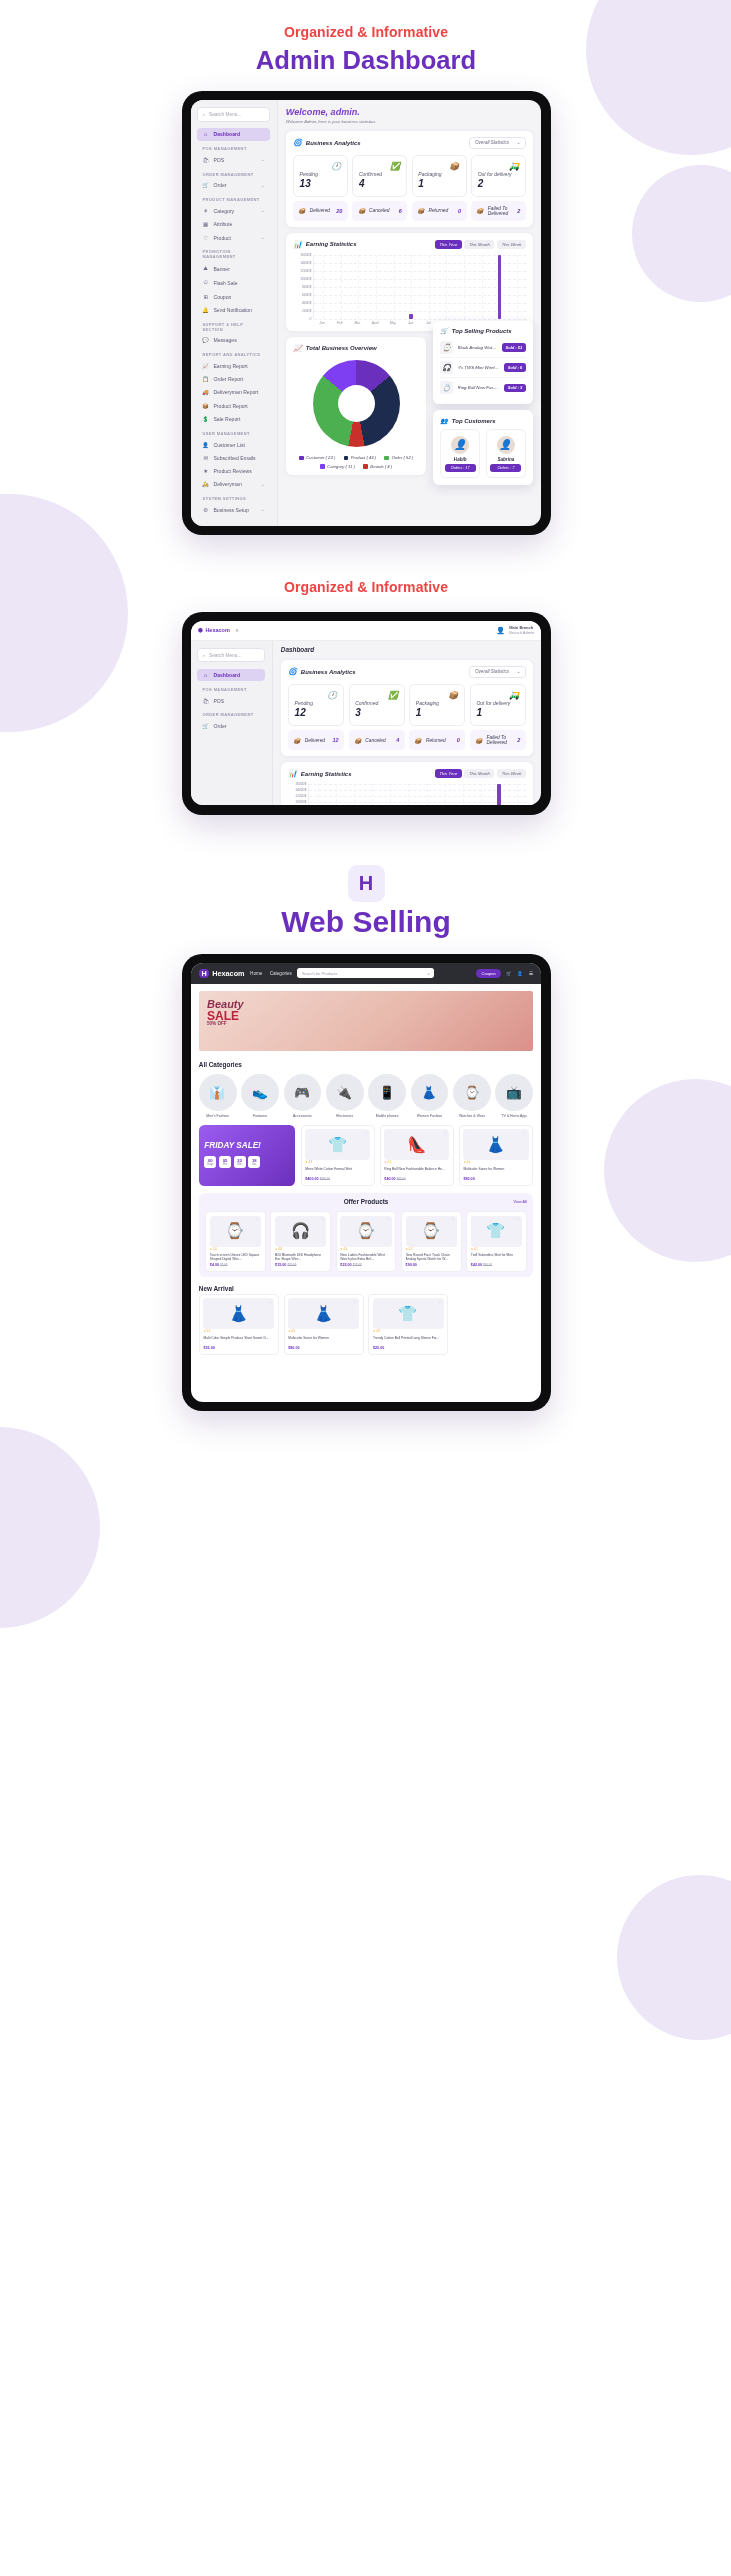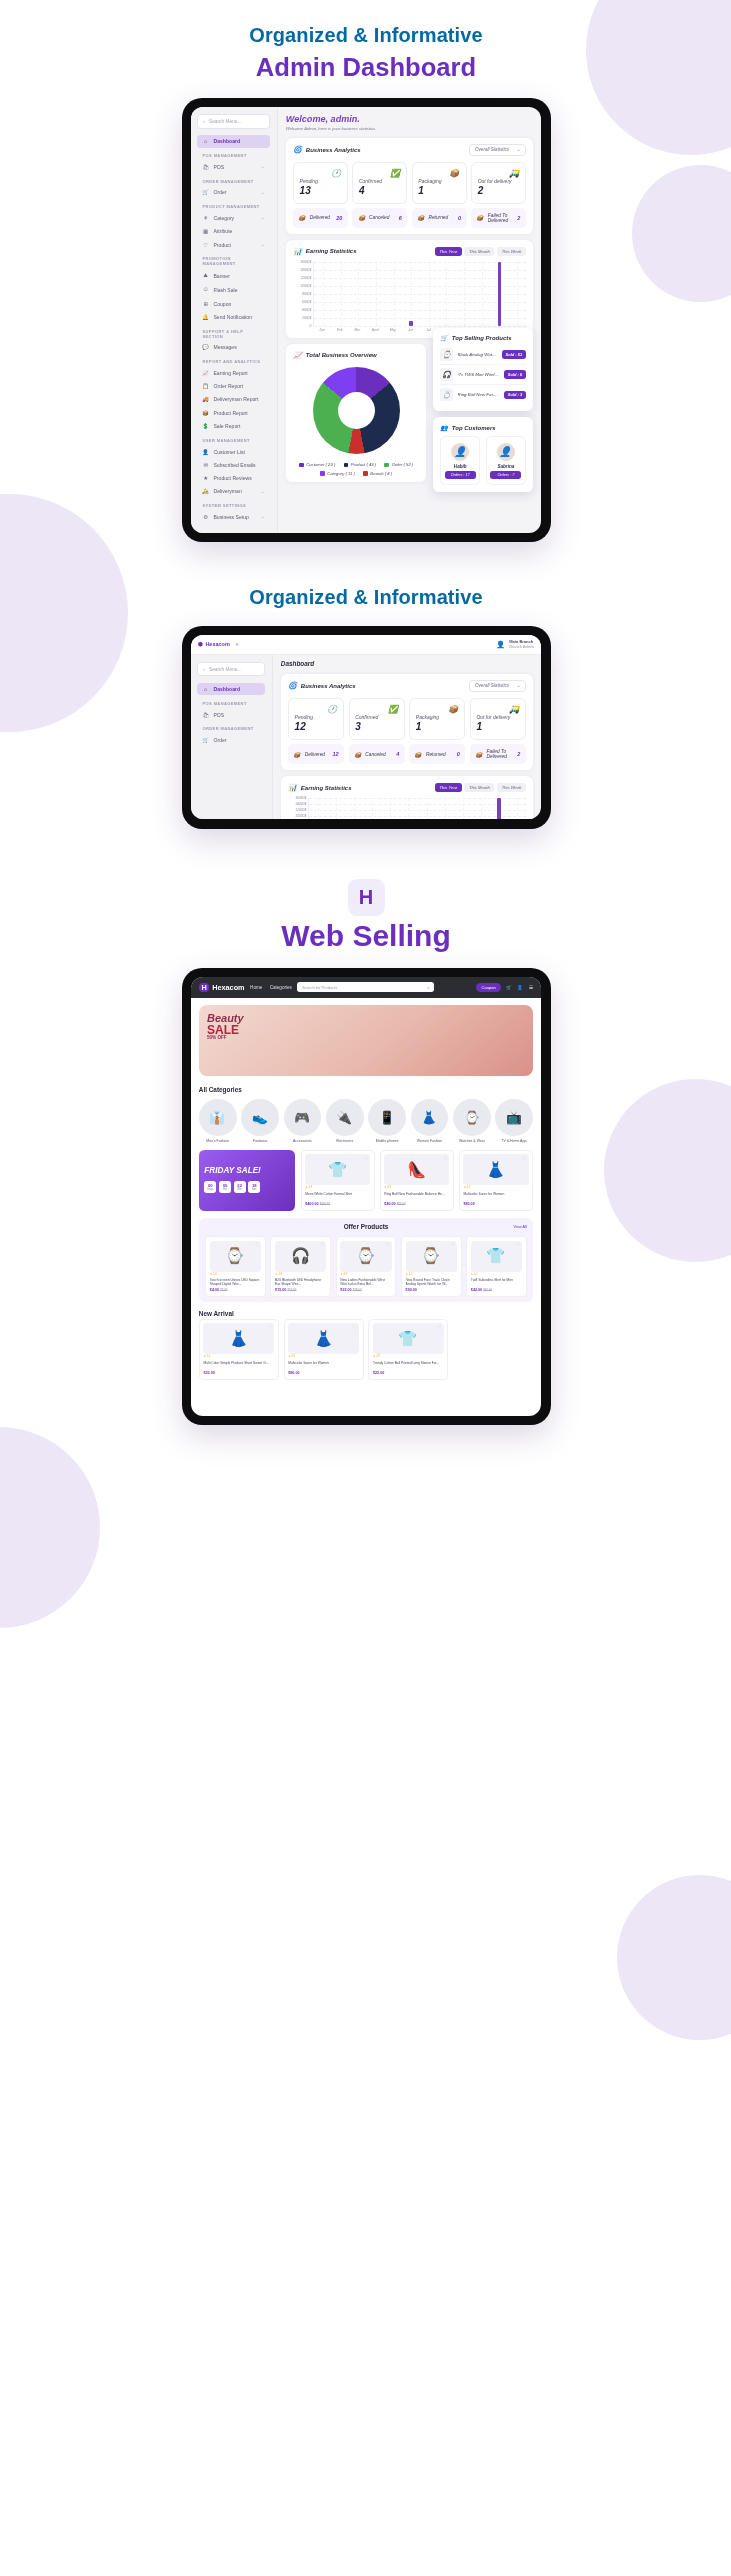--- a/index.html
+++ b/index.html
@@ -14,21 +14,21 @@
   .blob1 { width:210px; height:210px; right:-64px; top:-55px; }
   .blob2 { width:137px; height:137px; right:-37px; top:165px; }
   .blob3 { width:238px; height:238px; left:-110px; top:494px; }
   .blob4 { width:183px; height:183px; right:-55px; top:1079px; }
   .blob5 { width:201px; height:201px; left:-101px; top:1427px; }
   .blob6 { width:165px; height:165px; right:-50px; top:1875px; }
 
   .section { position:relative; z-index:2; }
 
   .kicker {
-    text-align:center; color:#0369a1; font-size:20px; font-weight:bold;
+    text-align:center; color:#ef4444; font-size:14px; font-weight:bold;
     letter-spacing:0.1px;
   }
   .bigtitle {
     text-align:center; color:#6b2fbd; font-size:25.6px; font-weight:bold;
     margin-top:5.5px;
   }
   .hugetitle {
     text-align:center; color:#6b2fbd; font-size:30px; font-weight:bold;
     margin-top:3.7px;
   }
@@ -167,21 +167,21 @@
                 display:flex; align-items:center; padding:0 4.6px; font-size:4px;
                 color:#9a9aad; max-width:137px; }
   .web-actions { margin-left:auto; display:flex; align-items:center; gap:5.5px;
                  color:#fff; font-size:4.6px; }
   .pill { background:#6b2fbd; border-radius:8.2px; padding:1.8px 5.5px; font-size:4px; color:#fff; }
 
   .hero { display:flex; gap:6.4px; padding:7.3px 8.2px; }
   .hero-main { flex:2.1; height:71px; border-radius:5.5px; overflow:hidden;
                background:linear-gradient(100deg,#101016 0%,#1b1b22 55%,#2a2a33 100%);
                position:relative; display:flex; align-items:center; padding:0 9.1px; }
-  .hero-side { flex:1; height:71px; border-radius:8px;
+  .hero-side { flex:1; height:60px; border-radius:2px;
                background:linear-gradient(140deg,#f2d9d1 0%,#e8b9ad 55%,#d9918a 100%);
                position:relative; overflow:hidden; }
   .circle-red { position:absolute; width:57px; height:57px; border-radius:50%;
                 background:#e23b3b; left:57px; top:7.3px; }
   .h-50 { color:#fff; font-size:12px; font-weight:bold; z-index:2; line-height:1;}
   .h-off { color:#fff; font-size:3.8px; z-index:2; }
   .h-black { color:#fff; font-size:13.7px; font-weight:bold; letter-spacing:0.9px; z-index:2; }
   .h-friday { color:#fff; font-size:13.7px; font-weight:bold; letter-spacing:0.9px; z-index:2; }
   .h-super { color:#fff; font-size:4.2px; letter-spacing:1.5px; z-index:2; }
   .h-upto { color:#fff; font-size:4px; letter-spacing:0.7px; z-index:2; }

